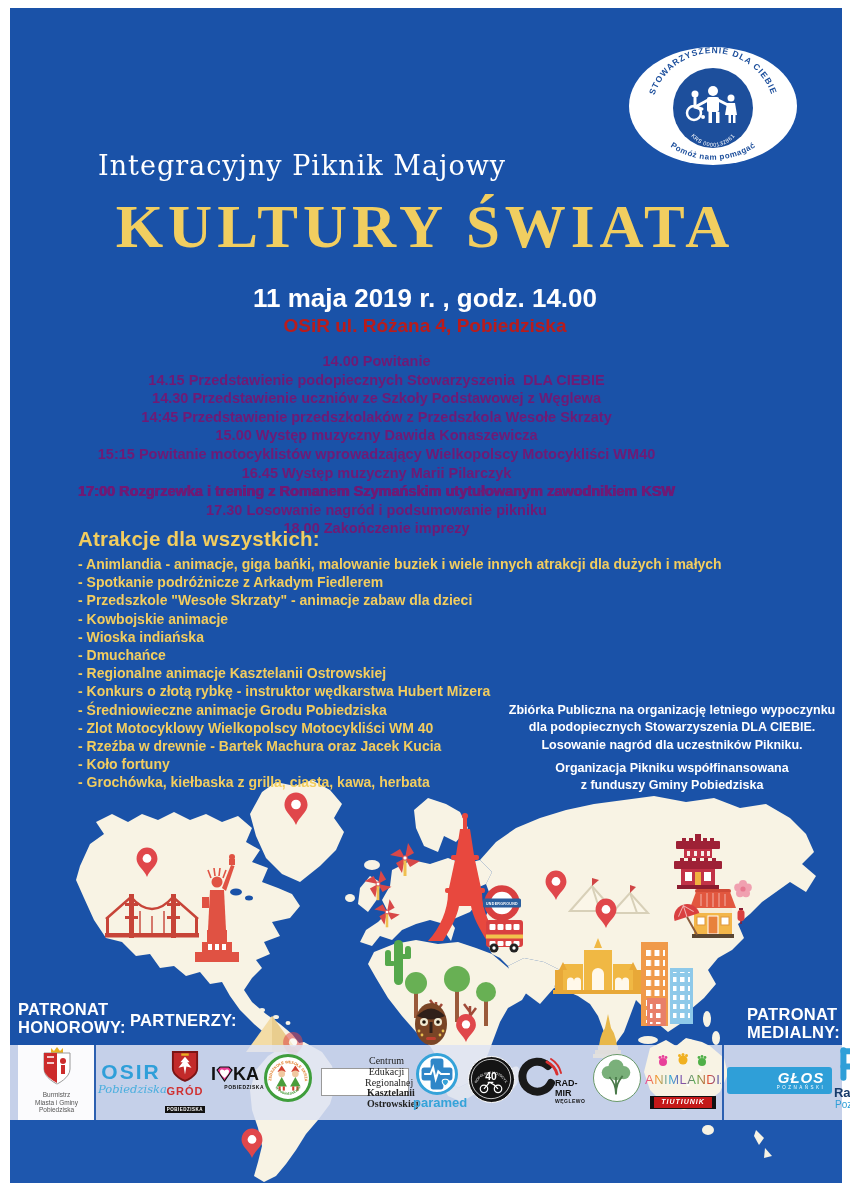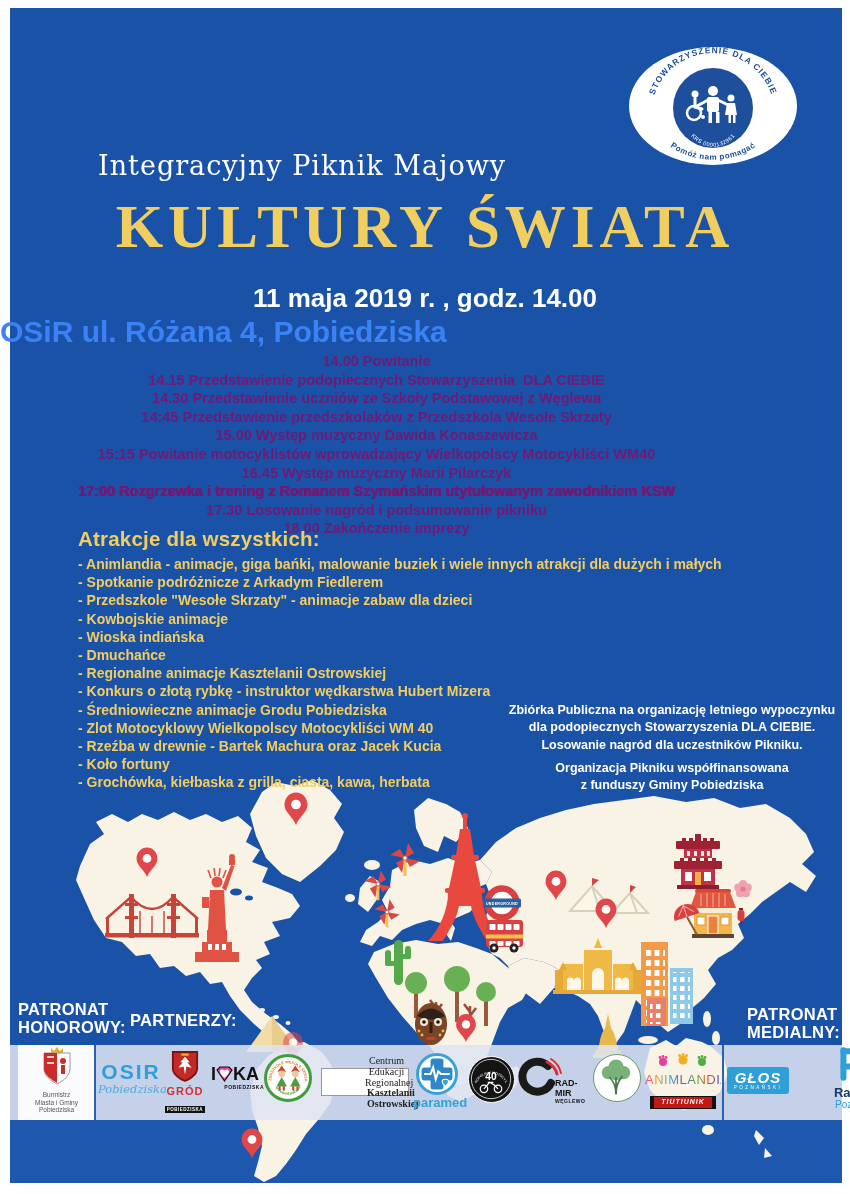--- a/index.html
+++ b/index.html
@@ -10,21 +10,21 @@
   #band-dark{left:10px;top:1120px;width:832px;height:63px;background:#1e57ae;}
   #band-light{left:10px;top:1045px;width:832px;height:75px;background:rgba(223,228,242,0.87);}
   #herb-seg{left:8px;top:0;width:77px;height:75px;background:#fbfbfd;}
   .vdivider{top:1045px;width:2px;height:75px;background:#2c60b0;}
   
   #subtitle{left:98px;top:150px;color:#ffffff;font-family:"DejaVu Serif",serif;
             font-size:27px;letter-spacing:1px;}
   #title{left:0;right:0;top:192px;text-align:center;color:#f1ce60;
          font-family:"Liberation Serif",serif;font-size:61px;letter-spacing:5px;font-weight:bold;}
   #date-line{left:0;right:0;top:283px;text-align:center;color:#fff;font-size:26px;font-weight:bold;}
-  #venue-line{left:0;right:0;top:315px;text-align:left;color:#3b82f6;font-size:30px;font-weight:bold;}
+  #venue-line{left:0;right:0;top:315px;text-align:center;color:#b91c1c;font-size:19px;font-weight:bold;}
   
   #schedule{left:78px;top:352px;color:#701a75;font-size:14.5px;font-weight:bold;
             white-space:pre;line-height:18.6px;text-align:center;}
   #schedule .bold{text-shadow:0.5px 0 currentColor,-0.3px 0 currentColor;}
   #atrakcje-heading{left:78px;top:527px;color:#f2cd5f;font-size:20.5px;font-weight:bold;
                     letter-spacing:0.2px;}
   #attractions{left:78px;top:555px;color:#f2cd5f;font-size:14px;font-weight:bold;
                white-space:pre;line-height:18.2px;}
   
   #note-fundraising{left:500px;top:702px;width:344px;text-align:center;color:#fff;
@@ -70,21 +70,21 @@
   #logo-animlandia{left:645px;top:1052px;width:76px;}
   #animlandia-word{font-size:13px;font-weight:normal;letter-spacing:0.5px;
       background:linear-gradient(90deg,#e8409a,#f09c20,#30a8d8,#8a4ba8,#50b048,#e84b30,#2f58c8);
       -webkit-background-clip:text;background-clip:text;color:transparent;}
   #logo-tiutiunik{left:650px;top:1096px;width:66px;height:13px;background:#c41818;
       border-top:1.5px solid #111;border-bottom:1.5px solid #111;
       border-left:4px solid #111;border-right:4px solid #111;box-sizing:border-box;
       color:#fff;font-style:italic;font-weight:bold;font-size:7px;letter-spacing:1px;
       line-height:10px;text-align:center;}
   #logo-glos{left:727px;top:1067px;width:62px;height:27px;background:#2f9fd8;border-radius:3px;
-             display:flex;flex-direction:column;justify-content:center;}
+             display:flex;flex-direction:column;justify-content:center;padding-left:43px;}
   #glos-name{font-size:15px;font-weight:bold;font-style:italic;color:#fff;letter-spacing:1px;line-height:14px;}
   #glos-sub{font-size:4.5px;color:#fff;letter-spacing:2.5px;}
   #logo-radio{left:789px;top:1046px;width:54px;margin-left:36px;}
   #radio-name{font-size:13px;font-weight:bold;color:#173a6a;line-height:13px;}
   #radio-sub{font-size:10px;color:#2f9fd8;line-height:11px;}
 </style>
 </head>
 <body>
 
 <div id="poster">

